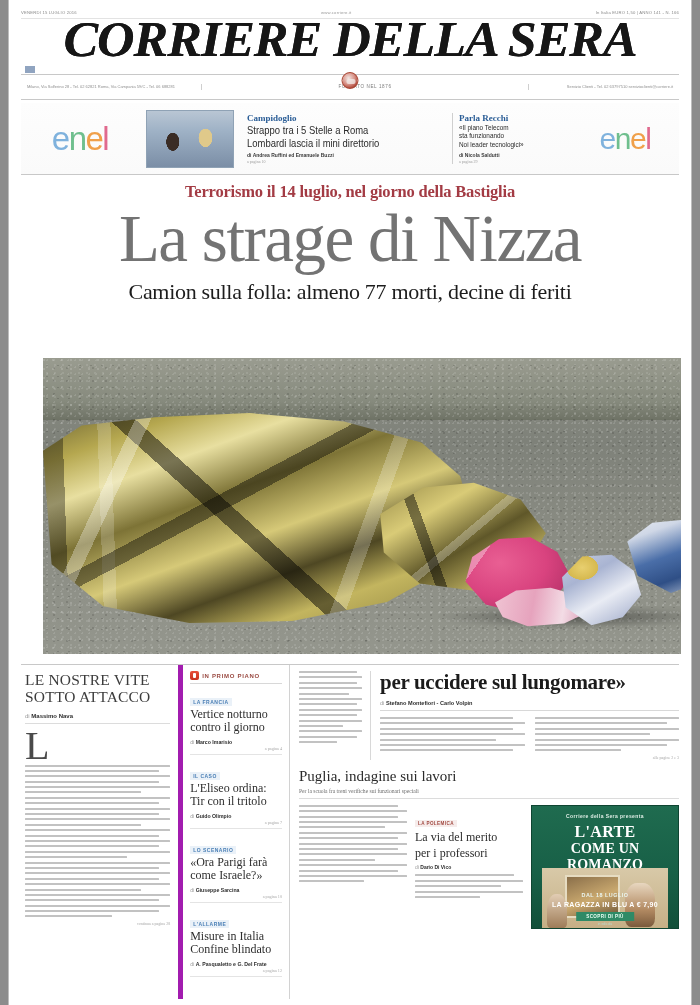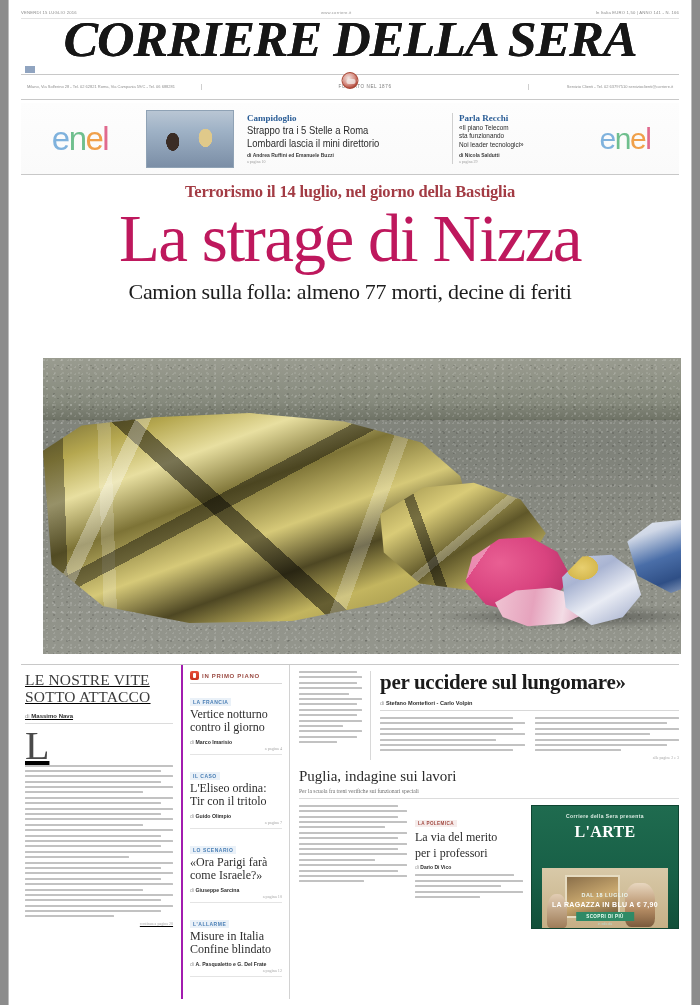--- a/index.html
+++ b/index.html
@@ -117,21 +117,21 @@
   .enel-r { width: 108px; text-align: center; font-size: 30px;
             font-family: "Liberation Sans", sans-serif; letter-spacing: -1.4px; filter: blur(.5px); }
 
   
   .lead { position: absolute; left: 12px; right: 12px; top: 182px; text-align: center; }
   .overline {
     font-size: 16.5px; font-weight: 700; color: #a33b44;
     font-family: "Liberation Serif", serif; letter-spacing: -.2px;
   }
   .bighead {
-    font-size: 67px; font-weight: 400; color: #be185d;
+    font-size: 67px; font-weight: 400; color: #737373;
     font-family: "Liberation Serif", serif;
     line-height: 1.02; letter-spacing: -1.5px; margin-top: 2px;
   }
   .subhead {
     font-size: 22px; font-weight: 400; color: #1d1d1d;
     font-family: "Liberation Serif", serif;
     margin-top: 7px; letter-spacing: -.3px;
   }
 
   
@@ -214,21 +214,21 @@
     position: absolute; left: 392px; top: 150px; width: 90px; height: 34px;
     background: radial-gradient(ellipse at 50% 50%, #4e5c2e 0%, rgba(78,92,46,.2) 70%, transparent 80%);
     filter: blur(1.2px);
   }
 
   
   .bottom {
     position: absolute; left: 12px; right: 12px; top: 664px; bottom: 6px;
     display: flex; border-top: 1px solid #c8c8c8;
   }
-  .colA { width: 175px; padding: 6px 8px 0 4px; border-right: 2px solid #a21caf; text-decoration: underline; }
+  .colA { width: 175px; padding: 6px 8px 0 4px; border-right: 5px solid #a21caf; }
   .colB { width: 115px; padding: 6px 7px 0 7px; border-right: 1px solid #d2d2d2; }
   .colC { flex: 1; padding: 6px 0 0 9px; }
 
   .opinion-title {
     font-family: "Liberation Serif", serif; font-size: 15.5px; line-height: 1.12;
     color: #3c3c3c; letter-spacing: .2px; filter: blur(.2px);
   }
   .opinion-by {
     font-size: 6px; font-weight: 700; color: #2d2d2d; margin-top: 7px;
     font-family: "Liberation Sans", sans-serif; padding-bottom: 4px;
@@ -596,20 +596,21 @@
               <i class="s100"></i>
               <i class="s80"></i>
               <i class="s100"></i>
               <i class="s60"></i>
           </div>
         </div>
 
         <div class="adbox">
           <div class="ad-top">Corriere della Sera presenta</div>
           <div class="ad-t1">L'ARTE</div>
+          <div class="ad-t2">COME UN ROMANZO</div>
           <div class="ad-img">
             <div class="pic"></div>
             <div class="fig"></div>
             <div class="fig2"></div>
           </div>
           <div class="ad-b1">DAL 18 LUGLIO</div>
           <div class="ad-b2">LA RAGAZZA IN BLU A € 7,90</div>
           <div class="ad-cta">SCOPRI DI PIÙ</div>
           <div class="ad-cta2">in edicola</div>
         </div>

